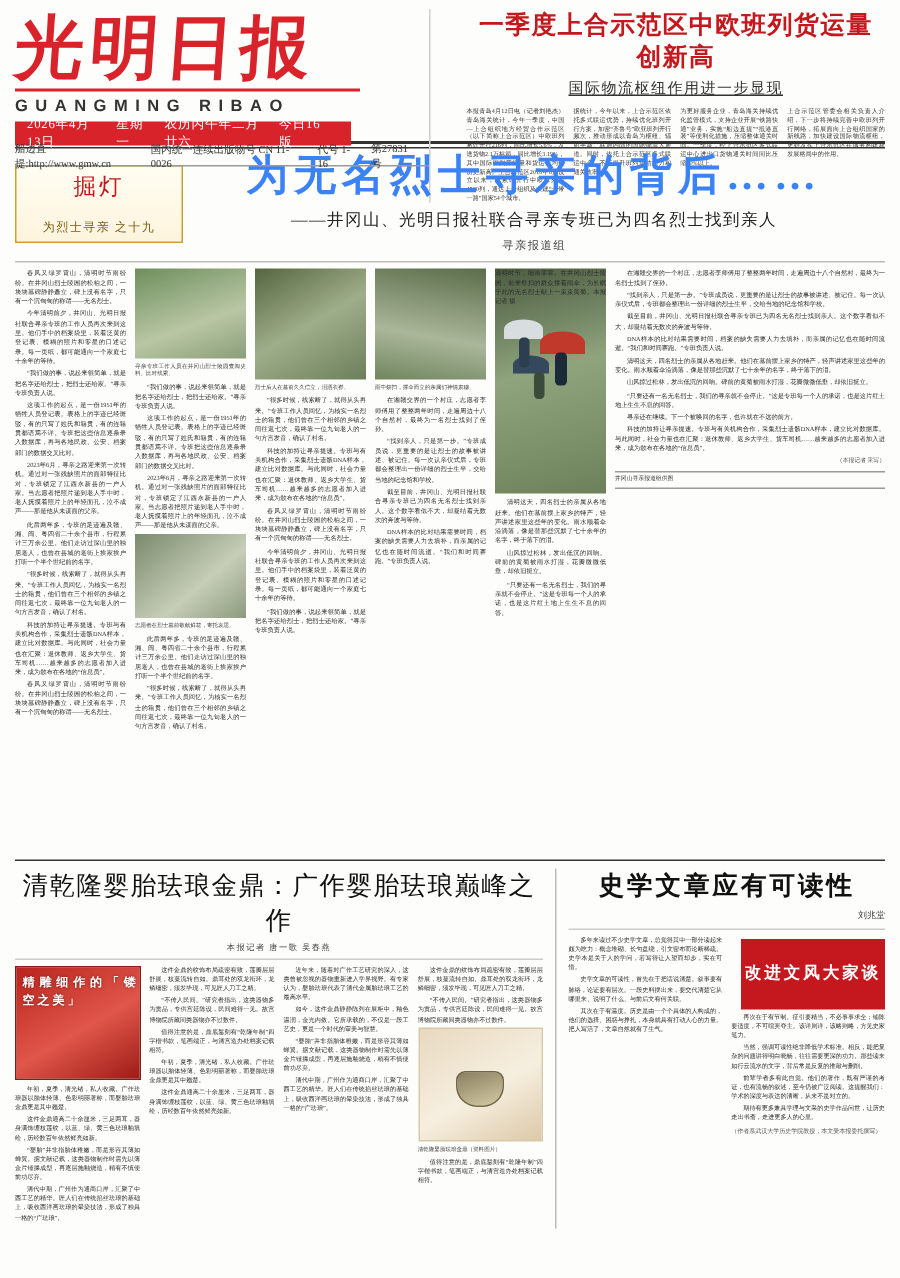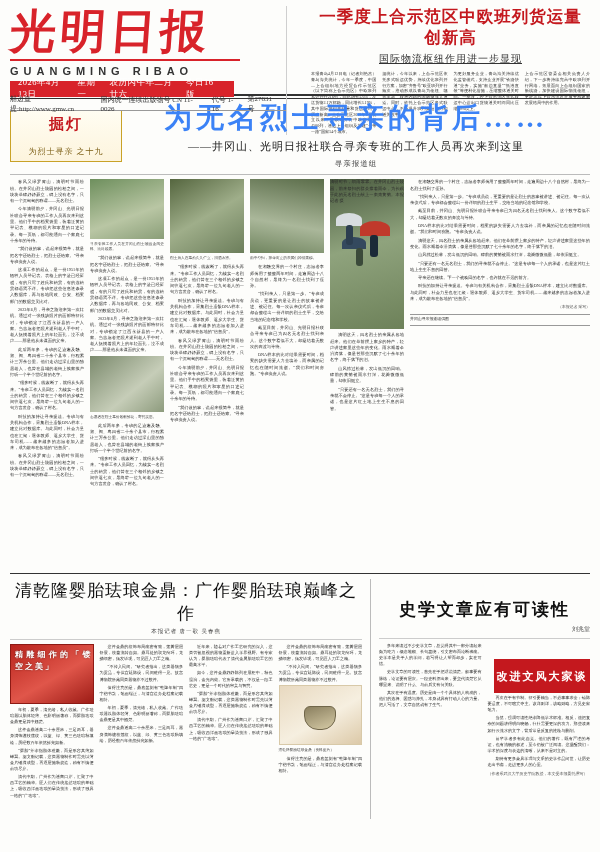--- a/index.html
+++ b/index.html
@@ -123,21 +123,21 @@
   }
   .badge{
     width:112px;flex:0 0 112px;
     border:1px solid #c9a227;
     background:linear-gradient(#fffdf2,#fdf4dd);
     padding:4px 3px;
     box-sizing:border-box;
     text-align:center;
   }
   .badge-top{
-    font-size:15px;font-weight:bold;color:#c4181e;letter-spacing:2px;
+    font-size:15px;font-weight:normal;color:#c4181e;letter-spacing:2px;
   }
   .badge-bot{
     font-size:8px;color:#7a5c12;margin-top:12px;letter-spacing:1px;
   }
   .feature-mid{flex:1;text-align:center;padding:0 6px;}
   .feature-title{
     font-size:28px;font-weight:bold;letter-spacing:4px;color:#3b82f6;
     line-height:1.1;
   }
   .feature-sub{
@@ -210,48 +210,48 @@
     font-size:17px;font-weight:normal;letter-spacing:1px;text-align:center;color:#111;
   }
   .b-byline{
     font-size:5.5px;color:#444;text-align:center;margin-top:3px;letter-spacing:1px;
   }
   .b-rule{height:1px;background:#ccc;margin:4px 0;}
   .b-cols{display:flex;gap:6px;margin-top:3px;}
   .b-col{flex:1;font-size:4.1px;line-height:1.5;text-align:justify;color:#2b2b2b;}
   .b-col p{margin:0 0 2px 0;text-indent:8px;}
   .b-art{
-    width:100%;height:60px;
+    width:100%;height:76px;
     background:linear-gradient(150deg,#e8d9c0,#f6efe0 55%,#dcc9a8);
     border:1px solid #d8c9a8;box-sizing:border-box;margin-bottom:3px;
     position:relative;overflow:hidden;
   }
   .b-art.red{
     background:linear-gradient(150deg,#b9241d,#e0564a 55%,#9d1c16);
     border-color:#8d1a14;
   }
   .b-art .label{
     position:absolute;left:4px;top:4px;color:#fff;font-size:8px;font-weight:bold;
     letter-spacing:2px;text-shadow:0 0 2px rgba(0,0,0,.5);
   }
   .censer{
     position:absolute;left:50%;top:55%;transform:translate(-50%,-50%);
     width:30px;height:22px;border-radius:6px 6px 14px 14px;
     background:linear-gradient(160deg,#8a7f5f,#d6cba6);
     border:1px solid #70664a;
   }
   .r-title{
-    font-size:17px;font-weight:bold;letter-spacing:2px;text-align:center;color:#111;margin-top:19px;
+    font-size:17px;font-weight:bold;letter-spacing:2px;text-align:center;color:#111;
   }
   .r-author{font-size:6px;color:#444;text-align:right;margin-top:4px;}
   .r-stamp{
-    width:96px;height:34px;background:#c4181e;color:#fff;
+    width:96px;height:47px;background:#c4181e;color:#fff;
     display:flex;align-items:center;justify-content:center;
     font-size:11px;font-weight:bold;letter-spacing:2px;
-    float:right;margin:16px 0 2px 4px;
+    float:right;margin:2px 0 2px 4px;
   }
   .r-cols{display:flex;gap:6px;margin-top:4px;}
   .r-col{flex:1;font-size:4.1px;line-height:1.5;text-align:justify;color:#2b2b2b;}
   .r-col p{margin:0 0 2px 0;text-indent:8px;}
   .r-foot{font-size:4px;color:#555;margin-top:3px;text-align:justify;}
 </style>
 </head>
 <body>
 
 <div class="page">
@@ -294,21 +294,21 @@
   <div class="rule-thick"></div>
   <div class="rule-thin"></div>
 
   <div class="feature">
     <div class="badge">
       <div class="badge-top">掘灯</div>
       <div class="badge-bot">为烈士寻亲 之十九</div>
     </div>
     <div class="feature-mid">
       <div class="feature-title">为无名烈士寻亲的背后……</div>
-      <div class="feature-sub">——井冈山、光明日报社联合寻亲专班的工作人员再次来到这里</div>
+      <div class="feature-sub">——井冈山、光明日报社联合寻亲专班已为四名烈士找到亲人</div>
       <div class="feature-byline">寻亲报道组</div>
     </div>
   </div>
 
   <div class="body-rule"></div>
 
   <div class="main-grid">
 
     <div class="col col-1">
       <p>春风又绿罗霄山，清明时节雨纷纷。在井冈山烈士陵园的松柏之间，一块块墓碑静静矗立，碑上没有名字，只有一个沉甸甸的称谓——无名烈士。</p>

